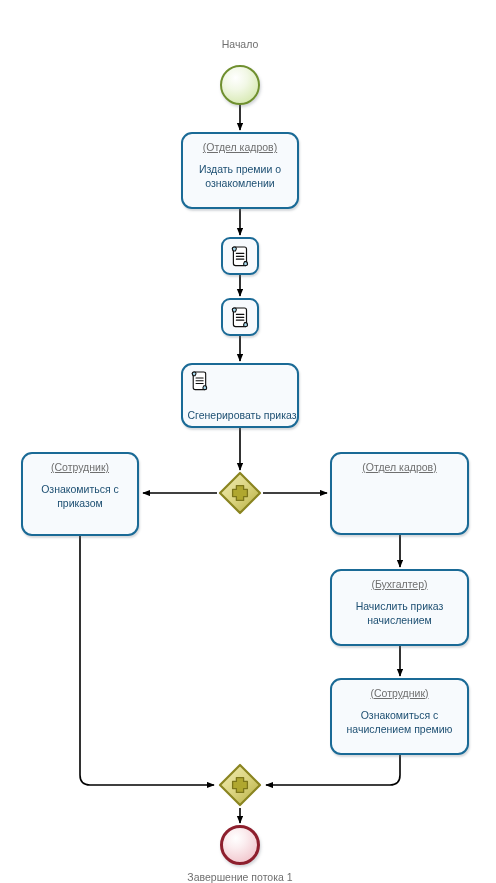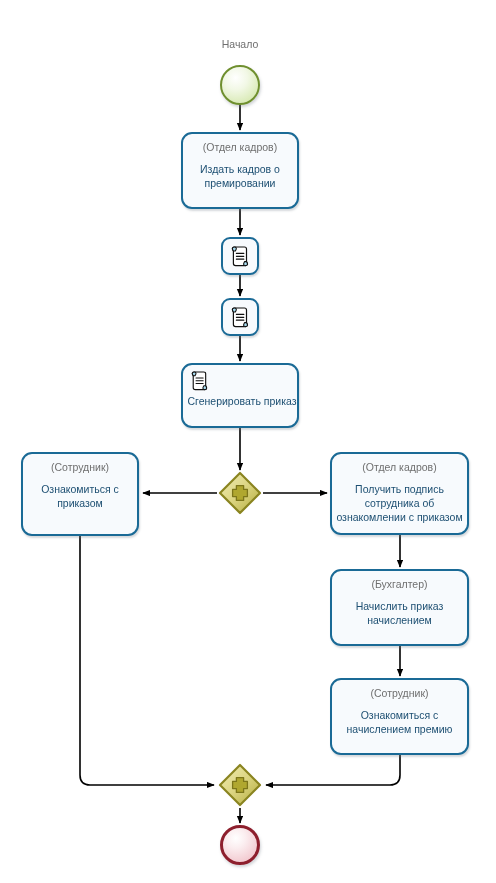--- a/index.html
+++ b/index.html
@@ -41,20 +41,21 @@
     justify-content: flex-start;
     box-shadow: 1px 2px 2px rgba(120,130,140,0.30);
   }
   .task .role {
     font-size: 10.5px;
     color: #6f6f6f;
     text-align: center;
     line-height: 13px;
     margin-top: 7px;
     white-space: nowrap;
+    text-decoration: underline;
   }
   .task .title {
     font-size: 10.5px;
     color: #1d4f72;
     text-align: center;
     line-height: 14px;
     margin-top: 8px;
     padding: 0 2px;
   }
   
@@ -156,22 +157,22 @@
       <path d="M240,788 L240,803"></path>
     </g>
   </svg>
 
   <div class="ev-label" style="left:160px; top:18px; width:160px;">Начало</div>
   <div class="event start" style="left:220px; top:45px;"></div>
 
   <div class="task" style="left:181px; top:112px; width:118px; height:77px;">
     <div class="role">(Отдел кадров)</div>
     <div class="title">
-      <span>Издать кадров о</span><br>
-      <span>премировании</span>
+      <span>Издать премии о</span><br>
+      <span>ознакомлении</span>
     </div>
   </div>
 
   <div class="script-small" style="left:221px; top:217px;">
     <svg class="scr-icon" width="20" height="22" viewBox="0 0 20 22">
       <path d="M4.5,2 C2.6,2 2.1,3.4 2.6,4.4 L3.4,6 L3.4,18.6 C3.4,20 4.4,20.6 5.6,20.6
                L15.4,20.6 C17.3,20.6 17.8,19.2 17.3,18.2 L16.5,16.6 L16.5,3.9
                C16.5,2.6 15.6,2 14.4,2 Z" fill="#ffffff" stroke="#111111" stroke-width="1.2" stroke-linejoin="round"></path>
       <path d="M2.6,4.4 C2.1,3.4 2.6,2 4.5,2 C6.2,2 6.6,3.4 6.1,4.4 L5.3,6 L3.4,6 Z" fill="#a8dcf0" stroke="#111111" stroke-width="1.1" stroke-linejoin="round"></path>
       <path d="M17.3,18.2 C17.8,19.2 17.3,20.6 15.4,20.6 C13.8,20.6 13.3,19.2 13.8,18.2
@@ -193,21 +194,21 @@
       <path d="M17.3,18.2 C17.8,19.2 17.3,20.6 15.4,20.6 C13.8,20.6 13.3,19.2 13.8,18.2
                L14.6,16.6 L16.5,16.6 Z" fill="#a8dcf0" stroke="#111111" stroke-width="1.1" stroke-linejoin="round"></path>
       <g stroke="#111111" stroke-width="1.2" stroke-linecap="round">
         <line x1="6.4" y1="8.4" x2="13.8" y2="8.4"></line>
         <line x1="6.4" y1="11.3" x2="13.8" y2="11.3"></line>
         <line x1="6.4" y1="14.2" x2="13.8" y2="14.2"></line>
       </g>
     </svg>
   </div>
 
-  <div class="task script-task" style="left:181px; top:343px; width:118px; height:65px;">
+  <div class="task script-task" style="left:181px; top:343px; width:118px; height:65px;gap:14px;">
     <div style="padding:5px 0 0 7px;">
       <svg class="scr-icon" width="19" height="21" viewBox="0 0 20 22">
         <path d="M4.5,2 C2.6,2 2.1,3.4 2.6,4.4 L3.4,6 L3.4,18.6 C3.4,20 4.4,20.6 5.6,20.6
                  L15.4,20.6 C17.3,20.6 17.8,19.2 17.3,18.2 L16.5,16.6 L16.5,3.9
                  C16.5,2.6 15.6,2 14.4,2 Z" fill="#ffffff" stroke="#111111" stroke-width="1.2" stroke-linejoin="round"></path>
         <path d="M2.6,4.4 C2.1,3.4 2.6,2 4.5,2 C6.2,2 6.6,3.4 6.1,4.4 L5.3,6 L3.4,6 Z" fill="#a8dcf0" stroke="#111111" stroke-width="1.1" stroke-linejoin="round"></path>
         <path d="M17.3,18.2 C17.8,19.2 17.3,20.6 15.4,20.6 C13.8,20.6 13.3,19.2 13.8,18.2
                  L14.6,16.6 L16.5,16.6 Z" fill="#a8dcf0" stroke="#111111" stroke-width="1.1" stroke-linejoin="round"></path>
         <g stroke="#111111" stroke-width="1.2" stroke-linecap="round">
           <line x1="6.4" y1="8.4" x2="13.8" y2="8.4"></line>
@@ -237,25 +238,20 @@
   <div class="task" style="left:21px; top:432px; width:118px; height:84px;">
     <div class="role">(Сотрудник)</div>
     <div class="title">
       <span>Ознакомиться с</span><br>
       <span>приказом</span>
     </div>
   </div>
 
   <div class="task" style="left:330px; top:432px; width:139px; height:83px;">
     <div class="role">(Отдел кадров)</div>
-    <div class="title">
-      <span>Получить подпись</span><br>
-      <span>сотрудника об</span><br>
-      <span>ознакомлении с приказом</span>
-    </div>
   </div>
 
   <div class="task" style="left:330px; top:549px; width:139px; height:77px;">
     <div class="role">(Бухгалтер)</div>
     <div class="title">
       <span>Начислить приказ</span><br>
       <span>начислением</span>
     </div>
   </div>
 
@@ -269,14 +265,15 @@
 
   <div class="gateway" style="left:218px; top:743px;">
     <svg width="44" height="44" viewBox="0 0 44 44">
       <path d="M22,2 L42,22 L22,42 L2,22 Z" fill="url(#gwg)" stroke="#8a8420" stroke-width="2.2" stroke-linejoin="round"></path>
       <path d="M18.4,14.6 L25.6,14.6 L25.6,18.4 L29.4,18.4 L29.4,25.6 L25.6,25.6
                L25.6,29.4 L18.4,29.4 L18.4,25.6 L14.6,25.6 L14.6,18.4 L18.4,18.4 Z" fill="#b0a72f" stroke="#7d761a" stroke-width="1.3" stroke-linejoin="round"></path>
     </svg>
   </div>
 
   <div class="event end" style="left:220px; top:805px;"></div>
+  <div class="ev-label" style="left:140px; top:851px; width:200px;">Завершение потока 1</div>
 
 </div>
 
 </body></html>

